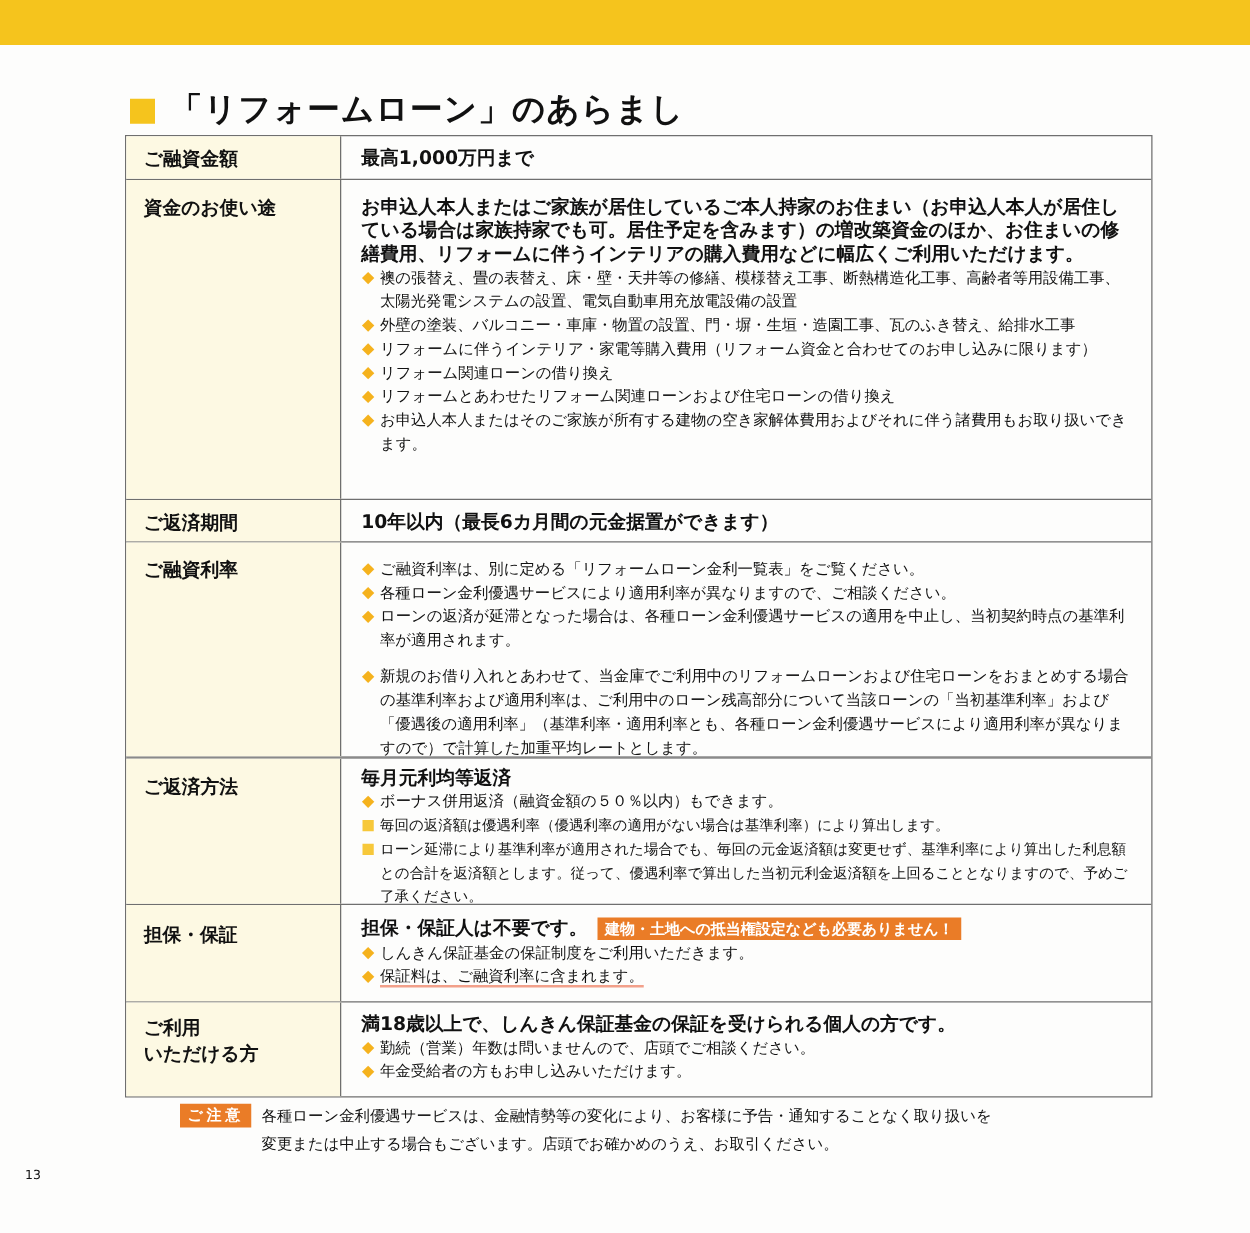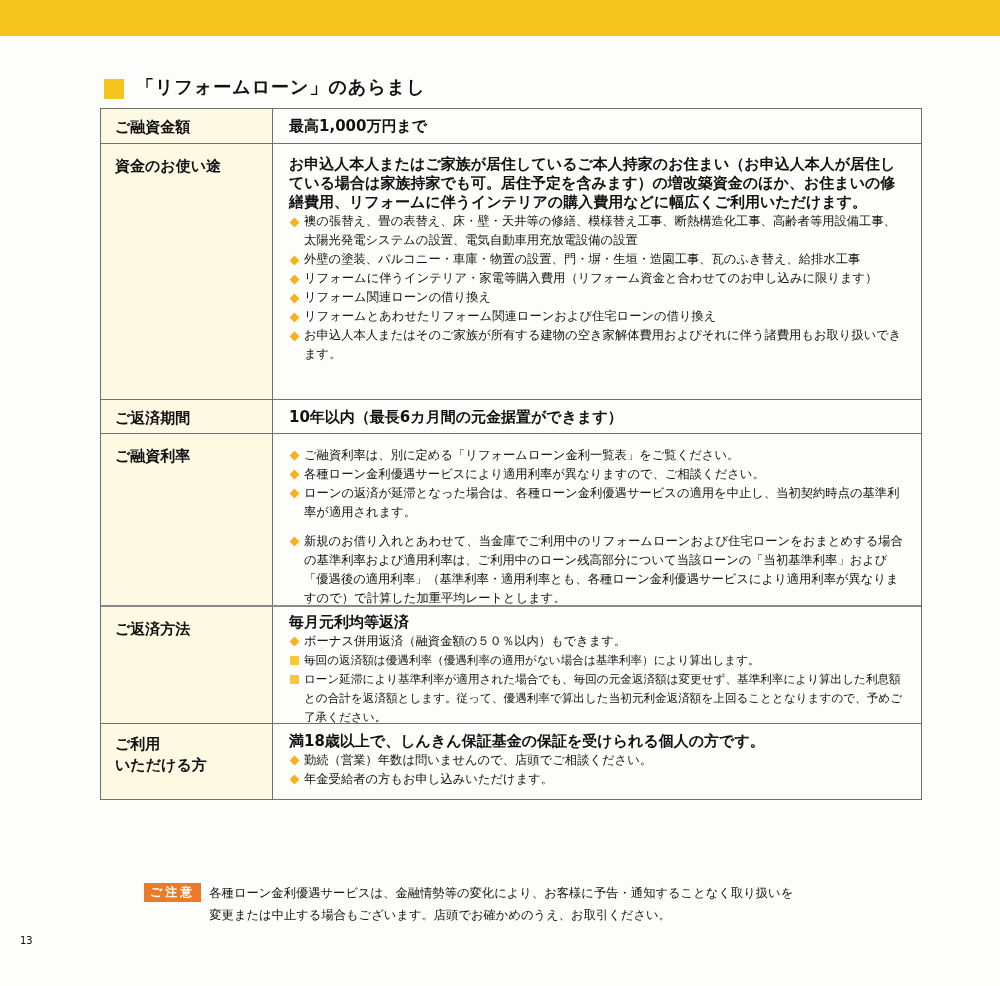--- a/index.html
+++ b/index.html
@@ -3,21 +3,21 @@
 <meta charset="utf-8">
 <style>
   * { box-sizing: border-box; margin: 0; padding: 0; }
   html, body { width: 1000px; height: 986px; background: #fdfdfc; overflow: hidden; }
   body { position: relative; font-family: "DejaVu Sans", "Liberation Sans", sans-serif; color: #1a1a1a; }
 
   .top-band { position: absolute; left: 0; top: 0; width: 1000px; height: 36px; background: #f5c41d; }
 
   .title { position: absolute; left: 104px; top: 72px; height: 30px; display: flex; align-items: center; }
   .title-square { width: 20px; height: 20px; background: #f5c41d; margin-right: 12px; margin-top: 4px; }
-  .title-text { font-size: 18px; font-weight: bold; letter-spacing: 1px; color: #111; }
+  .title-text { font-size: 26px; font-weight: bold; letter-spacing: 1px; color: #111; }
 
   .table { position: absolute; left: 100px; top: 108px; width: 822px; border: 1px solid #6f6f6f; }
   .row { display: flex; border-top: 1px solid #6f6f6f; }
   .row:first-child { border-top: none; }
   .row.thick { border-top: 2px solid #8a8a8a; }
   .label { width: 172px; background: #fdf9e3; border-right: 1px solid #6f6f6f; padding: 8px 14px; font-size: 15px; font-weight: bold; line-height: 21px; color: #111; }
   .content { flex: 1; padding: 8px 14px 8px 16px; font-size: 12.3px; line-height: 19px; color: #111; }
   .content .bold { font-weight: bold; font-size: 15px; }
   .item { position: relative; padding-left: 15px; }
   .bullet-d { position: absolute; left: 1px; top: 5px; width: 10px; height: 10px; }
@@ -48,21 +48,21 @@
 
   <div class="row" style="height:34px;">
     <div class="label">ご融資金額</div>
     <div class="content">
       <span class="bold">最高1,000万円まで</span>
     </div>
   </div>
 
   <div class="row" style="height:256px;">
     <div class="label" style="padding-top:12px;">資金のお使い途</div>
-    <div class="content" style="padding-top:12px;font-family:Liberation Mono, monospace;">
+    <div class="content" style="padding-top:12px;">
       <div class="bold" style="line-height:19px;">お申込人本人またはご家族が居住しているご本人持家のお住まい（お申込人本人が居住している場合は家族持家でも可。居住予定を含みます）の増改築資金のほか、お住まいの修繕費用、リフォームに伴うインテリアの購入費用などに幅広くご利用いただけます。</div>
       <div class="item"><span class="bullet-d"></span><span>襖の張替え、畳の表替え、床・壁・天井等の修繕、模様替え工事、断熱構造化工事、高齢者等用設備工事、太陽光発電システムの設置、電気自動車用充放電設備の設置</span></div>
       <div class="item"><span class="bullet-d"></span><span>外壁の塗装、バルコニー・車庫・物置の設置、門・塀・生垣・造園工事、瓦のふき替え、給排水工事</span></div>
       <div class="item"><span class="bullet-d"></span><span>リフォームに伴うインテリア・家電等購入費用（リフォーム資金と合わせてのお申し込みに限ります）</span></div>
       <div class="item"><span class="bullet-d"></span><span>リフォーム関連ローンの借り換え</span></div>
       <div class="item"><span class="bullet-d"></span><span>リフォームとあわせたリフォーム関連ローンおよび住宅ローンの借り換え</span></div>
       <div class="item"><span class="bullet-d"></span><span>お申込人本人またはそのご家族が所有する建物の空き家解体費用およびそれに伴う諸費用もお取り扱いできます。</span></div>
     </div>
   </div>
 
@@ -87,20 +87,28 @@
   <div class="row thick" style="height:118px;">
     <div class="label" style="padding-top:12px;">ご返済方法</div>
     <div class="content" style="padding-top:6px;">
       <div class="bold">毎月元利均等返済</div>
       <div class="item"><span class="bullet-d"></span><span>ボーナス併用返済（融資金額の５０％以内）もできます。</span></div>
       <div class="item small"><span class="bullet-s"></span><span>毎回の返済額は優遇利率（優遇利率の適用がない場合は基準利率）により算出します。</span></div>
       <div class="item small"><span class="bullet-s"></span><span>ローン延滞により基準利率が適用された場合でも、毎回の元金返済額は変更せず、基準利率により算出した利息額との合計を返済額とします。従って、優遇利率で算出した当初元利金返済額を上回ることとなりますので、予めご了承ください。</span></div>
     </div>
   </div>
 
+  <div class="row" style="height:78px;">
+    <div class="label" style="padding-top:14px;">担保・保証</div>
+    <div class="content" style="padding-top:9px;">
+      <div><span class="bold">担保・保証人は不要です。</span><span class="highlight">建物・土地への抵当権設定なども必要ありません！</span></div>
+      <div class="item"><span class="bullet-d"></span><span>しんきん保証基金の保証制度をご利用いただきます。</span></div>
+      <div class="item"><span class="bullet-d"></span><span class="underline">保証料は、ご融資利率に含まれます。</span></div>
+    </div>
+  </div>
 
   <div class="row" style="height:76px;">
     <div class="label" style="padding-top:10px;">
       <div>ご利用</div>
       <div>いただける方</div>
     </div>
     <div class="content" style="padding-top:8px;">
       <div class="bold">満18歳以上で、しんきん保証基金の保証を受けられる個人の方です。</div>
       <div class="item"><span class="bullet-d"></span><span>勤続（営業）年数は問いませんので、店頭でご相談ください。</span></div>
       <div class="item"><span class="bullet-d"></span><span>年金受給者の方もお申し込みいただけます。</span></div>

